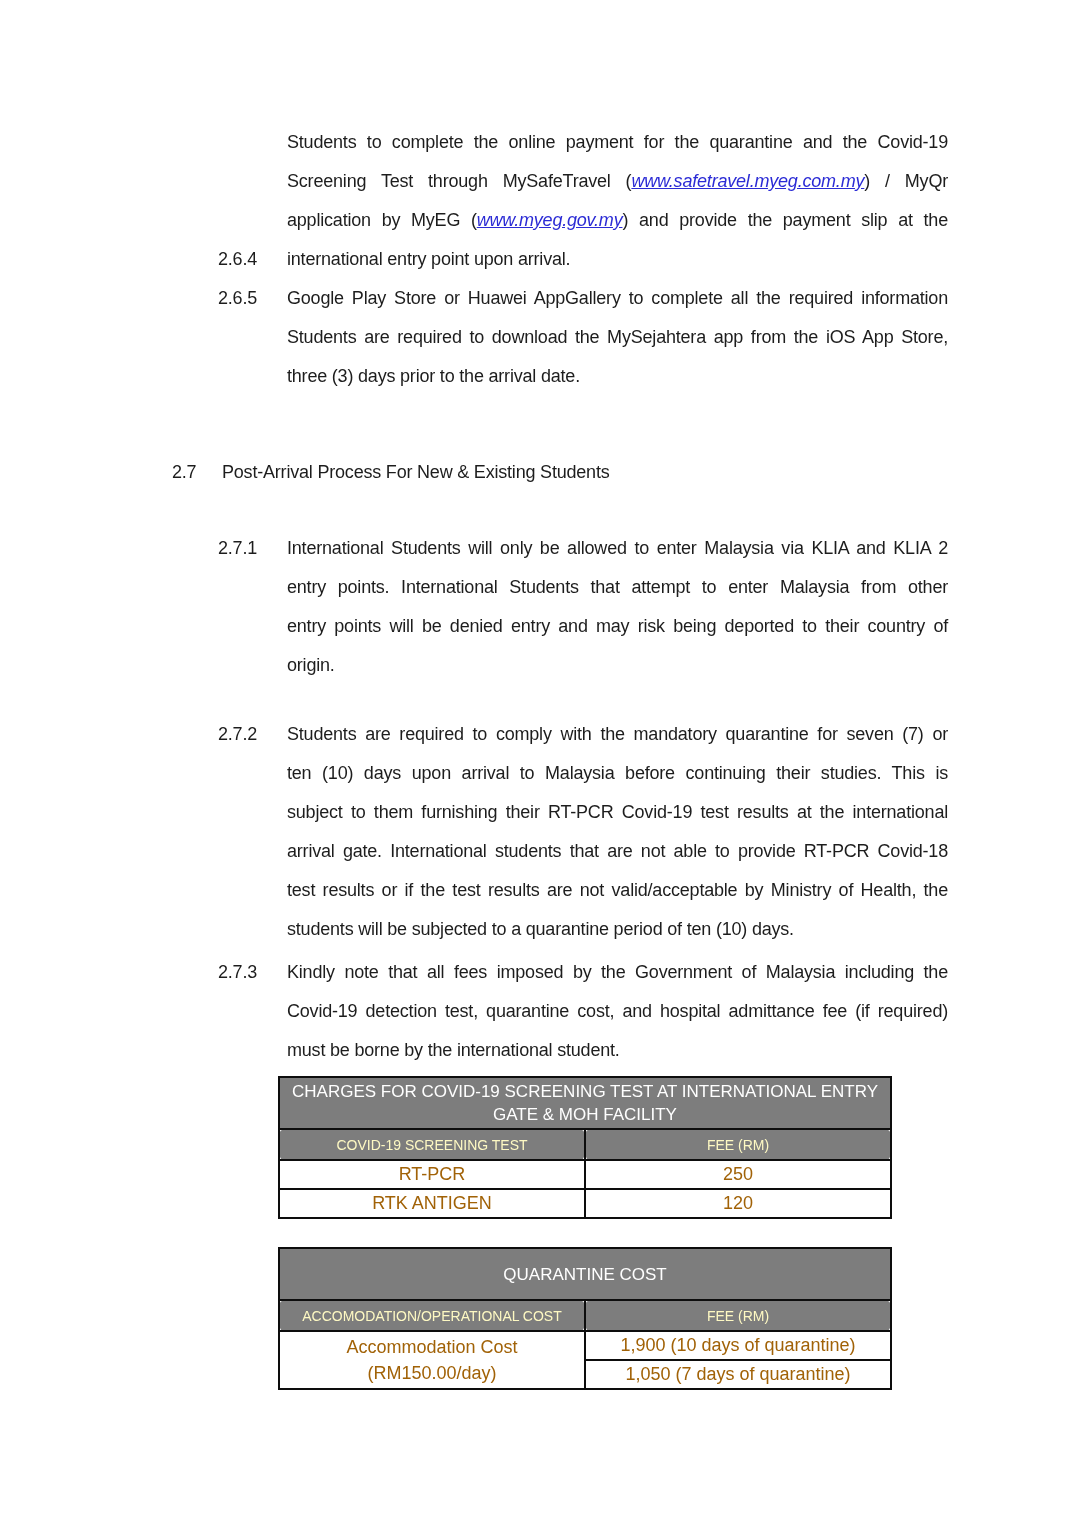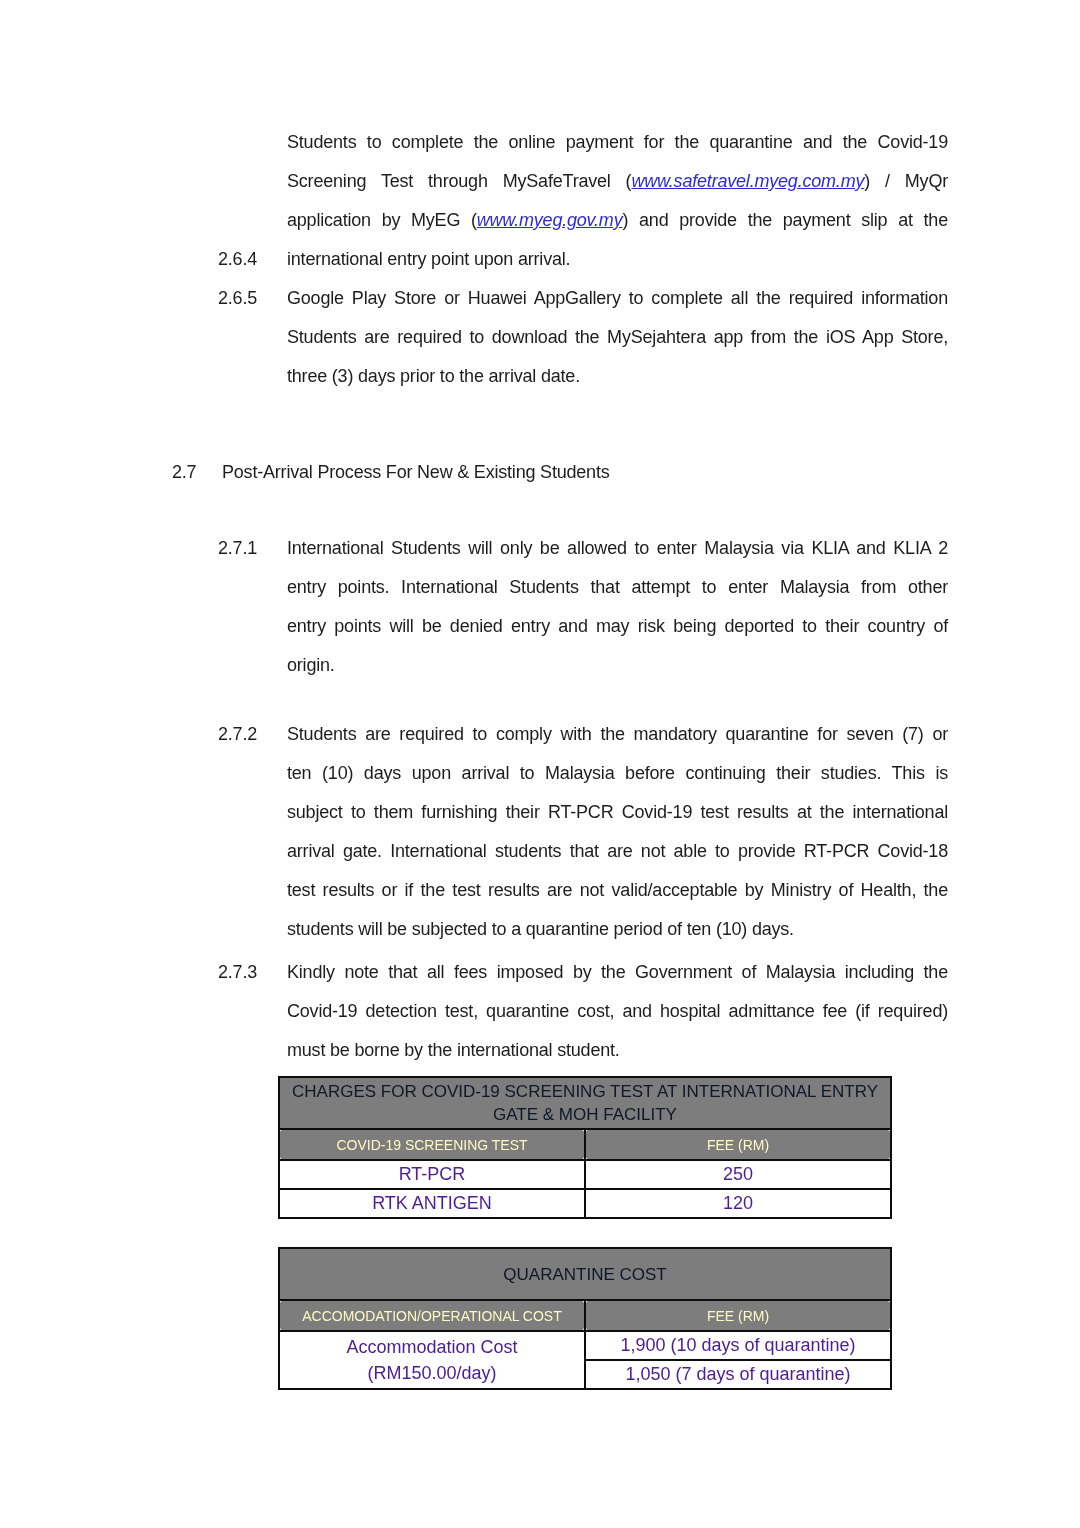--- a/index.html
+++ b/index.html
@@ -30,23 +30,23 @@
   #item-265 { margin-top: 0; }
   #item-271 { margin-top: 37px; }
   #item-272 { margin-top: 30px; }
   #item-273 { margin-top: 4px; }
 
   
   .doc-table { border-collapse: collapse; margin-left: 278px; width: 614px; table-layout: fixed; }
   .doc-table td { border: 2px solid #0d0d0d; text-align: center; vertical-align: middle; padding: 1px 6px; }
   .col-left  { width: 340px; }
   .col-right { width: 266px; }
-  .cell-title  { background: #7d7d7d; color: #0f172a; font-size: 17px; line-height: 23px; height: 48px; }
+  .cell-title  { background: #7d7d7d; color: #ffffff; font-size: 17px; line-height: 23px; height: 48px; }
   .cell-header { background: #7d7d7d; color: #fef9c3; font-size: 14px; height: 27px; border-radius: 6px; }
-  .cell-data   { background: #ffffff; color: #4c1d95; font-size: 18px; height: 25px; }
+  .cell-data   { background: #ffffff; color: #a16207; font-size: 18px; height: 25px; }
   .cell-merged { line-height: 26px; }
   #charges-table { margin-top: 6px; }
   #quarantine-table { margin-top: 28px; }
 </style>
 </head>
 <body>
 
 <div class="page">
 
   <div class="doc-item" id="item-264">

